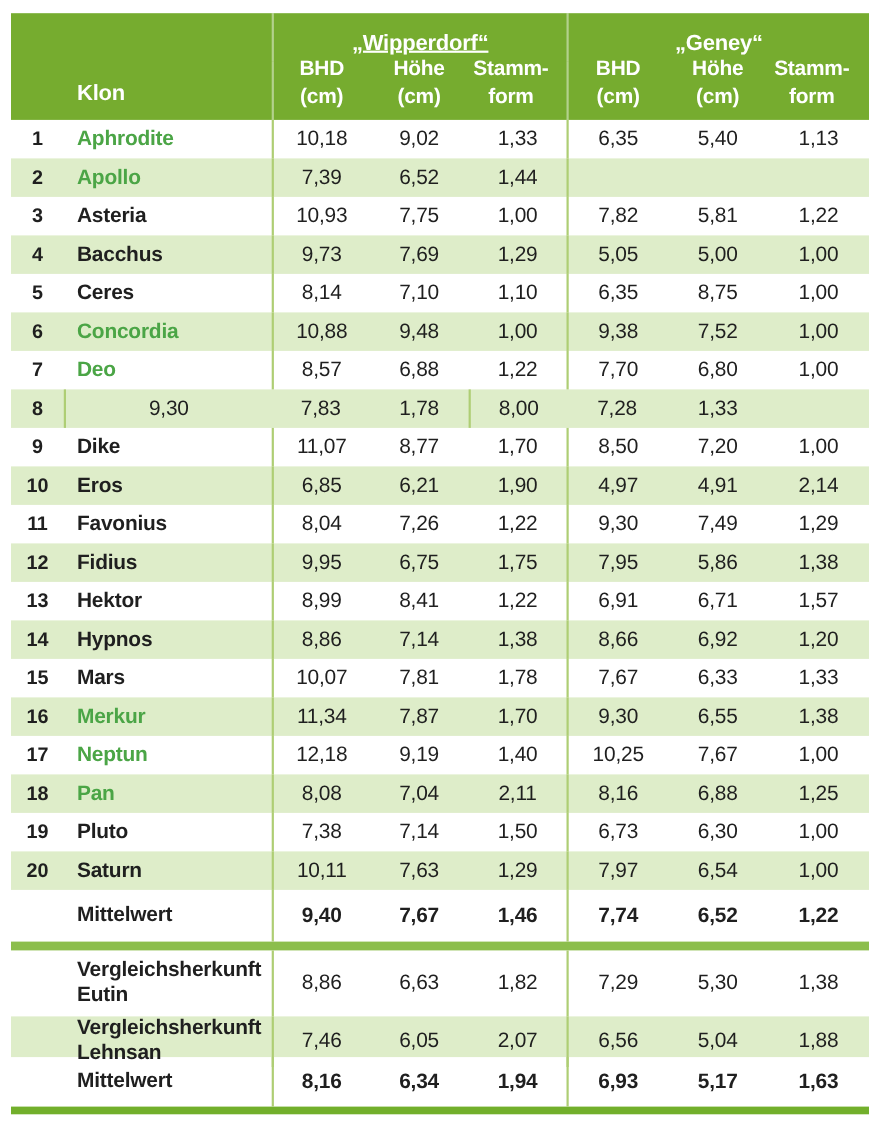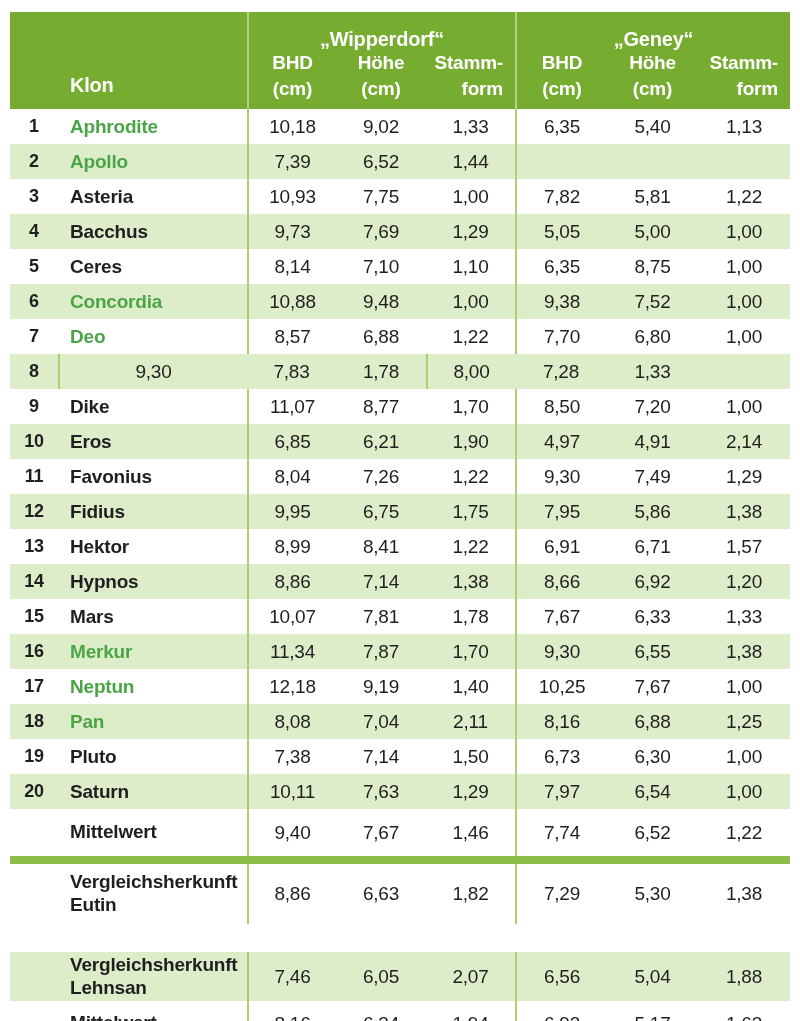--- a/index.html
+++ b/index.html
@@ -30,50 +30,50 @@
     grid-column:1/3; grid-row:1/3;
     align-self:end;
     padding:0 0 12px 60px;
     font-size:20px;
   }
   .h-group{
     grid-row:1;
     display:flex; align-items:center; justify-content:center;
     font-size:20px; padding-top:10px;
   }
-  .h-group.g1{ grid-column:3/6; border-left:2px solid rgba(255,255,255,.45); }
+  .h-group.g1{ grid-column:3/6; border-left:2px solid rgba(255,255,255,.45);text-decoration:underline; }
   .h-group.g2{ grid-column:6/9; border-left:2px solid rgba(255,255,255,.45); }
   .h-sub{
     grid-row:2;
     display:flex; flex-direction:column; justify-content:flex-end; align-items:center;
     padding-bottom:7px; font-size:19px; line-height:1.38;
   }
   .h-sub.first-of-group{ border-left:2px solid rgba(255,255,255,.45); }
-  .h-sub.stamm{ align-items:flex-end; padding-right:12px; }
+  .h-sub.stamm{ align-items:center; padding-right:12px; }
 
   
   .row{ height:35px; }
   .row > div{ display:flex; align-items:center; justify-content:center; font-size:19px; }
   .row .c-num{ font-weight:bold; font-size:18px; }
   .row .c-name{ justify-content:flex-start; padding-left:12px; font-weight:bold; }
   .row .c-name.green{ color:var(--green-name,#4ba546); }
   .row .rule{ border-left:2px solid var(--green-rule,#aece74); }
   #rows .row:nth-child(even){ background:var(--green-alt,#deedc9); }
 
   
   .srow > div{ display:flex; align-items:center; justify-content:center; font-size:19px; }
   .srow .c-label{
     grid-column:1/3; justify-content:flex-start; padding-left:60px;
     font-weight:bold; line-height:1.2; text-align:left;
   }
   .srow .rule{ border-left:2px solid var(--green-rule,#aece74); }
-  .srow.vals-bold .c-val{ font-weight:normal; }
+  .srow.vals-bold .c-val{ font-weight:bold; }
   .srow.sr-0{ height:47px; }
   .srow.sr-1{ height:60px; }
-  .srow.sr-2{ height:49px; background:var(--green-alt,#deedc9);margin-top:28px; }
+  .srow.sr-2{ height:37px; background:var(--green-alt,#deedc9); }
   .srow.sr-3{ height:45px; }
 
   .divider{ height:8px; background:var(--green-divider,#8cbe4c); }
   .bottombar{ height:7px; background:var(--green-bottom,#72af2b); }
 </style>
 </head>
 <body>
 
 <div class="page">
   <div class="tbl">

